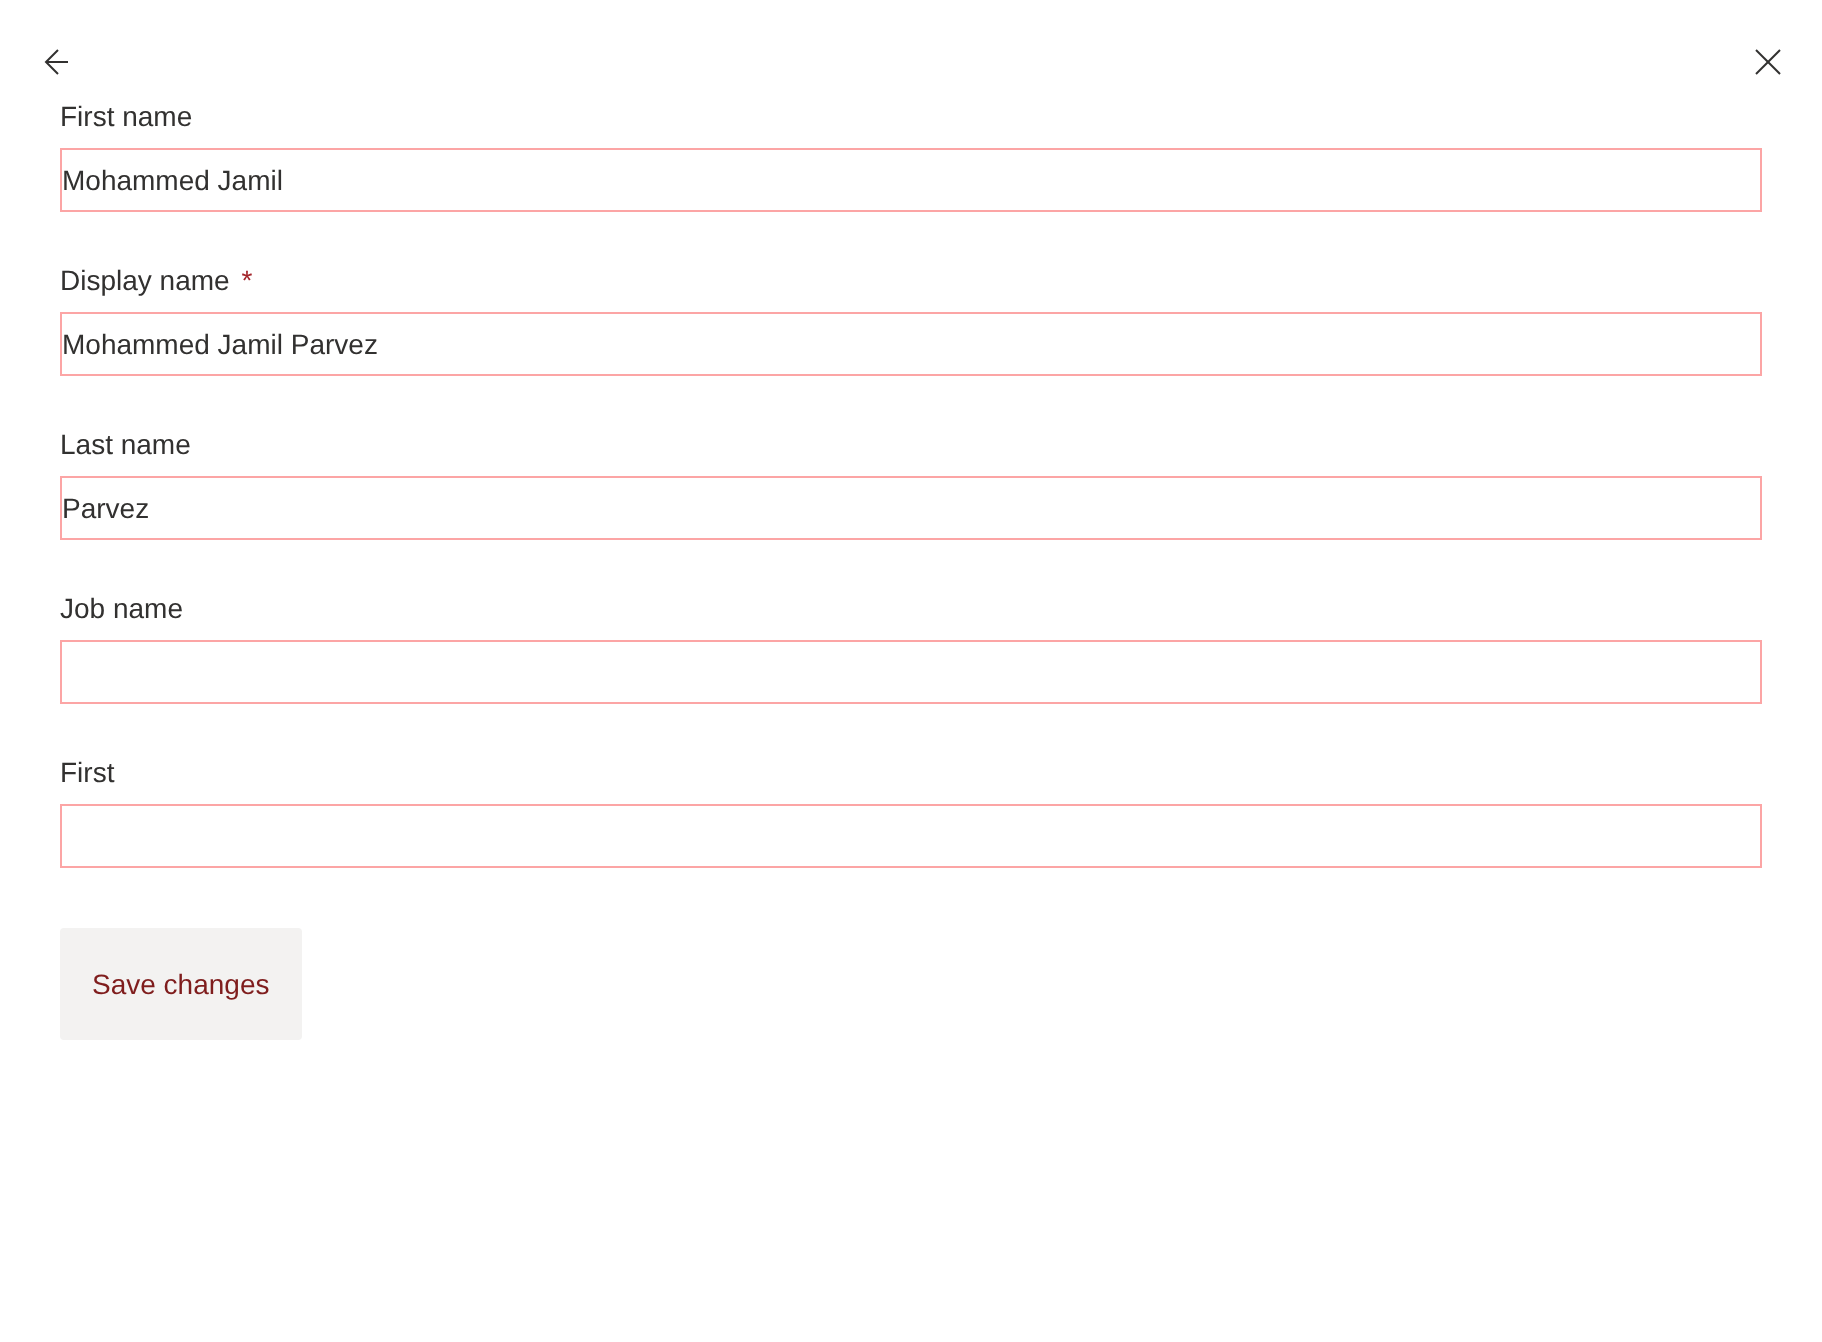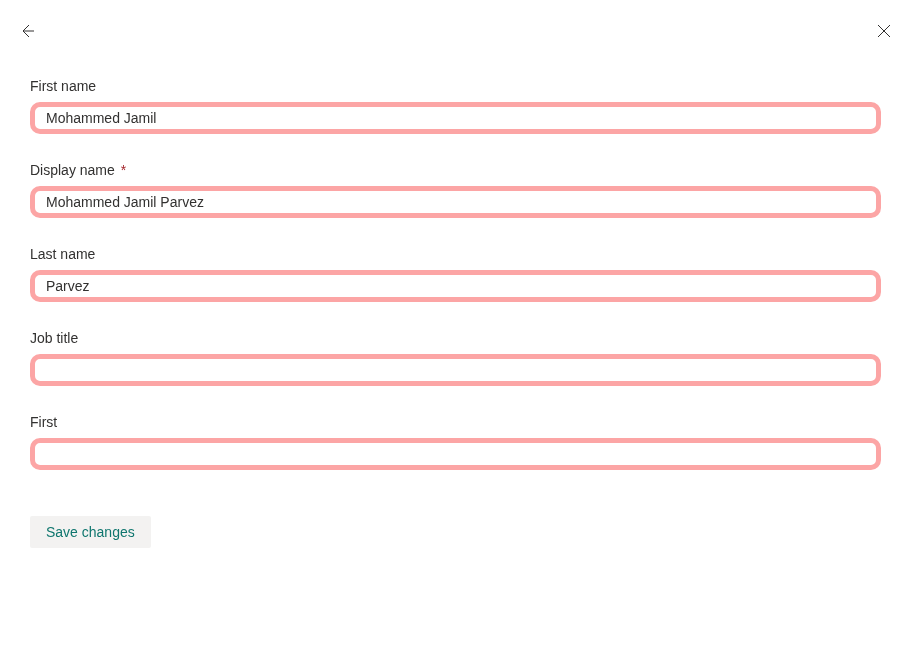--- a/index.html
+++ b/index.html
@@ -49,52 +49,51 @@
       padding: 50px 30px 20px 30px;
     }
     .page-title {
       font-size: 28px;
       font-weight: 700;
       color: #000000;
       margin-bottom: 35px;
     }
     .form-group {
       margin-bottom: 26px;
-      margin-top: 28px;
     }
     .form-label {
       display: block;
       font-size: 14px;
       font-weight: 400;
       color: #323130;
       margin-bottom: 8px;
     }
     .required-asterisk {
       color: #a4262c;
       margin-left: 2px;
     }
     .form-input {
       width: 100%;
       height: 32px;
-      padding: 6px 11px;
+      padding: 6px 0;
       font-size: 14px;
       font-family: inherit;
       color: #323130;
       background: #ffffff;
-      border: 5px solid #fca5a5;
-      border-radius: 10px;
+      border: 1px solid #fca5a5;
+      border-radius: 0;
       outline: none;
     }
     .save-button {
-      margin-top: 20px;
-      padding: 8px 16px;
+      margin-top: 4px;
+      padding: 20px 16px;
       font-size: 14px;
       font-family: inherit;
       font-weight: 400;
-      color: #0f766e;
+      color: #7f1d1d;
       background: #f3f2f1;
       border: none;
       border-radius: 2px;
       cursor: default;
     }
   </style>
 </head>
 <body>
 
 <button class="back-button">
@@ -129,21 +128,21 @@
     </label>
     <input type="text" class="form-input" value="Mohammed Jamil Parvez" style="">
   </div>
 
   <div class="form-group">
     <label class="form-label">Last name</label>
     <input type="text" class="form-input" value="Parvez" style="">
   </div>
 
   <div class="form-group">
-    <label class="form-label">Job title</label>
+    <label class="form-label">Job name</label>
     <input type="text" class="form-input" value="" style="">
   </div>
 
 
   <div class="form-group">
     <label class="form-label">First</label>
     <input type="text" class="form-input" value="" style="">
   </div>
 
   <button class="save-button" disabled="">Save changes</button>

